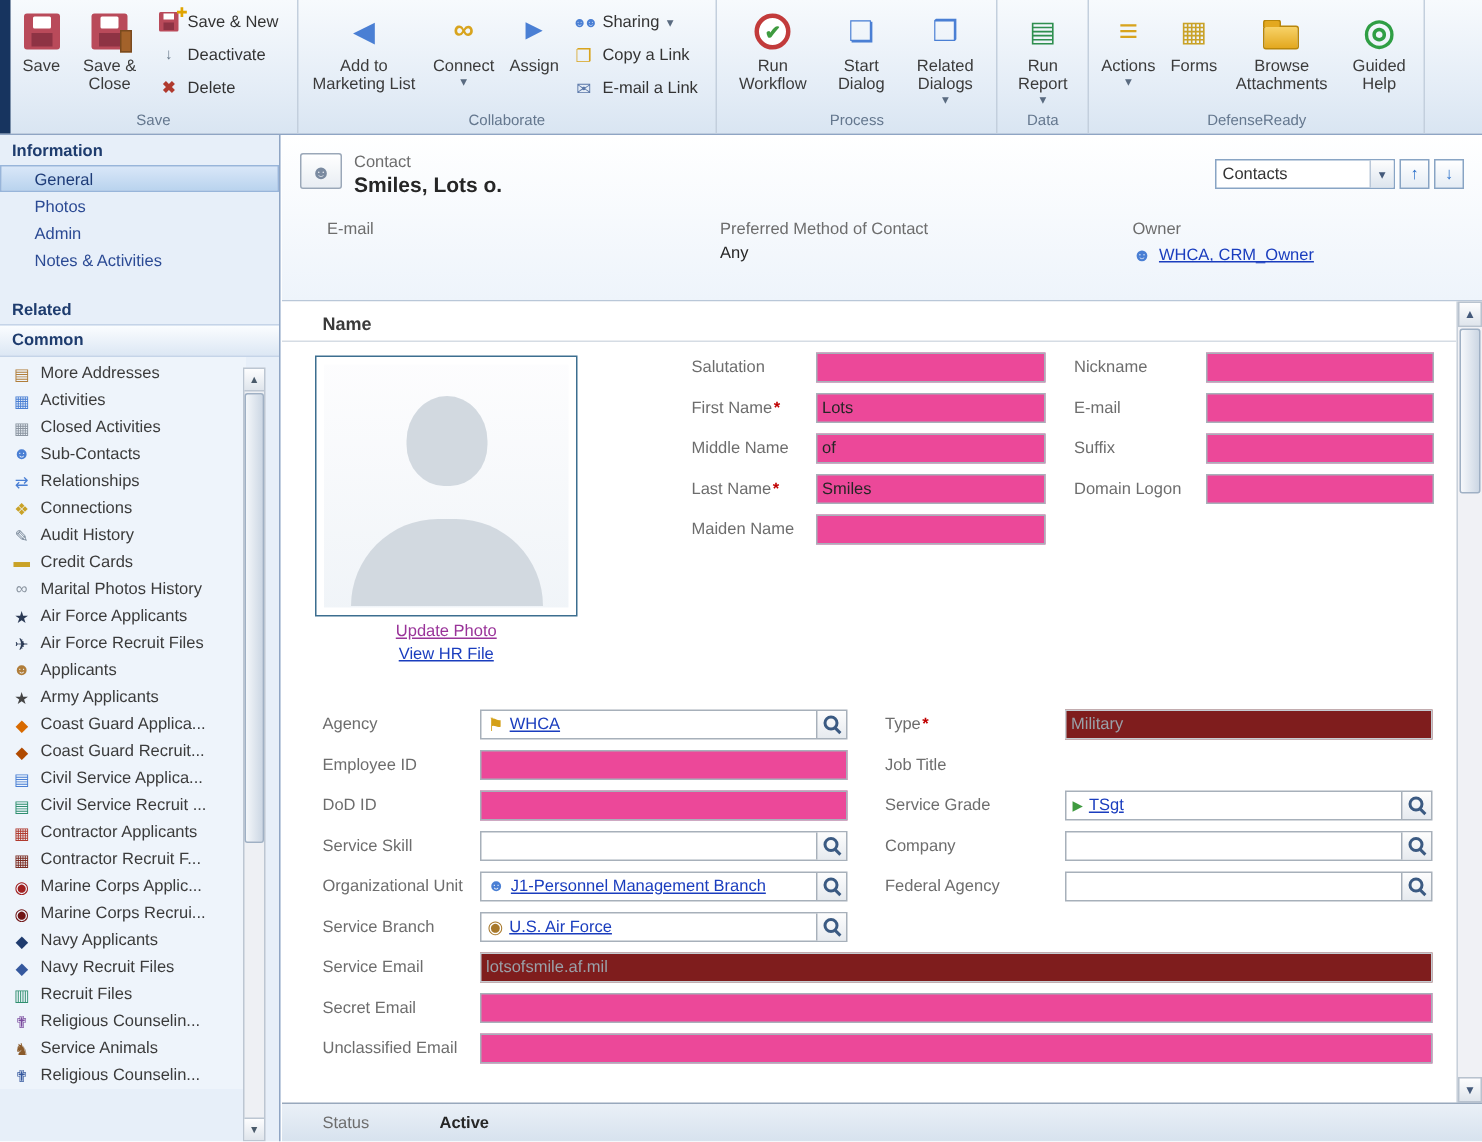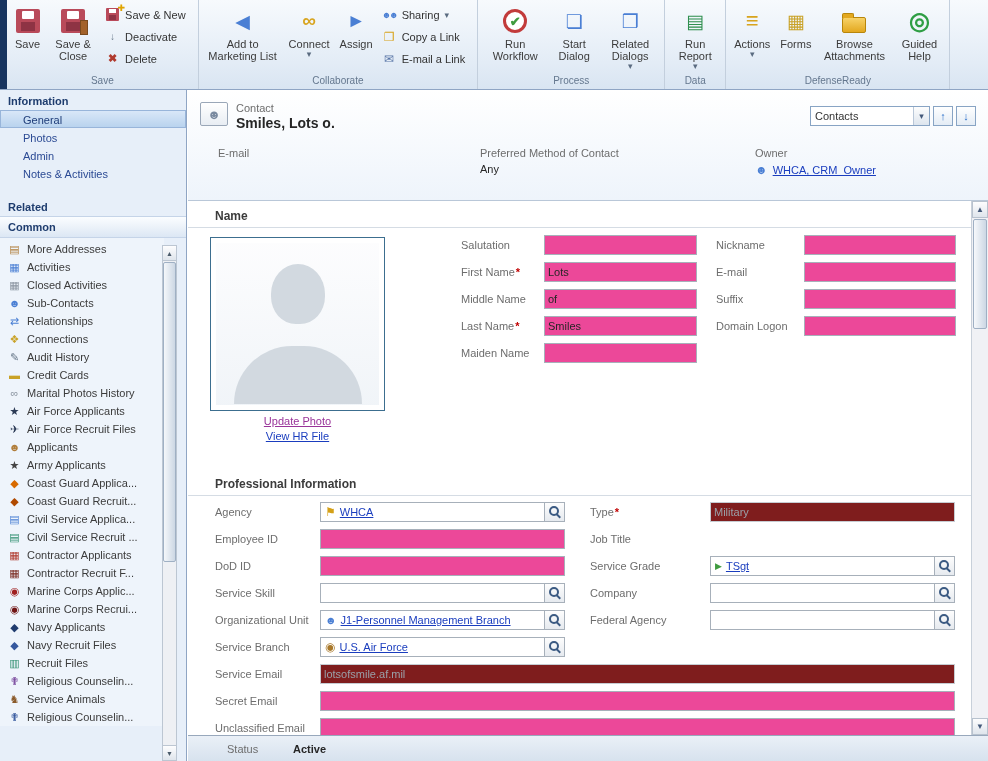--- a/index.html
+++ b/index.html
@@ -135,21 +135,21 @@
   .plab2{width:120px;color:#6d6d6d}
   .pfld2{width:245px}
   .pwide{flex:1;margin-right:16px}
   .flagic{color:#d4a017;font-size:12px}
   .sealic{color:#a8782a;font-size:12px}
   .orgic{color:#4a7fd4;font-size:11px}
   .gradeic{color:#3f9b3f;font-size:9px}
 
   .statusbar{position:absolute;left:0;right:0;bottom:0;height:26px;border-top:1px solid #98a8bc;
     background:linear-gradient(#eaf0f7,#d7e2ee);display:flex;align-items:center}
-  .st-label{color:#6d6d6d;padding-left:39px;width:105px}
+  .st-label{color:#6d6d6d;padding-left:27px;width:105px}
   .st-value{font-weight:bold;color:#262626}
 
   .vscroll{position:absolute;top:111px;right:0;width:17px;bottom:26px;background:#f0f1f5;border-left:1px solid #c8d0da}
   .vbtn{height:17px;display:flex;align-items:center;justify-content:center;font-size:8px;color:#44597a;
     background:linear-gradient(#fdfdfe,#dfe5ec);border:1px solid #b8c2ce;cursor:pointer}
   .vbtn.bottom{position:absolute;bottom:0;left:0;right:0}
   .vthumb{position:absolute;top:18px;left:1px;right:1px;height:110px;
     background:linear-gradient(90deg,#f6f8fb,#ccd7e4);border:1px solid #9fb0c4;border-radius:2px;cursor:grab}
 </style>
 </head>
@@ -533,21 +533,20 @@
           <span class="nfld2"><input class="tin" value="" style=""></span>
         </div>
         <div class="nrow">
           <span class="nlab1">Maiden Name</span>
           <span class="nfld1"><input class="tin" value="" style=""></span>
         </div>
       </div>
     </div>
 
     <div class="prof-section">
-      <div class="section-head">Professional Information</div>
 
       <div class="prow">
         <span class="plab1">Agency</span>
         <span class="pfld1">
           <span class="lk">
             <span class="lkval">
                 <span class="flagic">⚑</span>
                 <span class="lnk">WHCA</span>
               </span>
             <span class="lkbtn">

